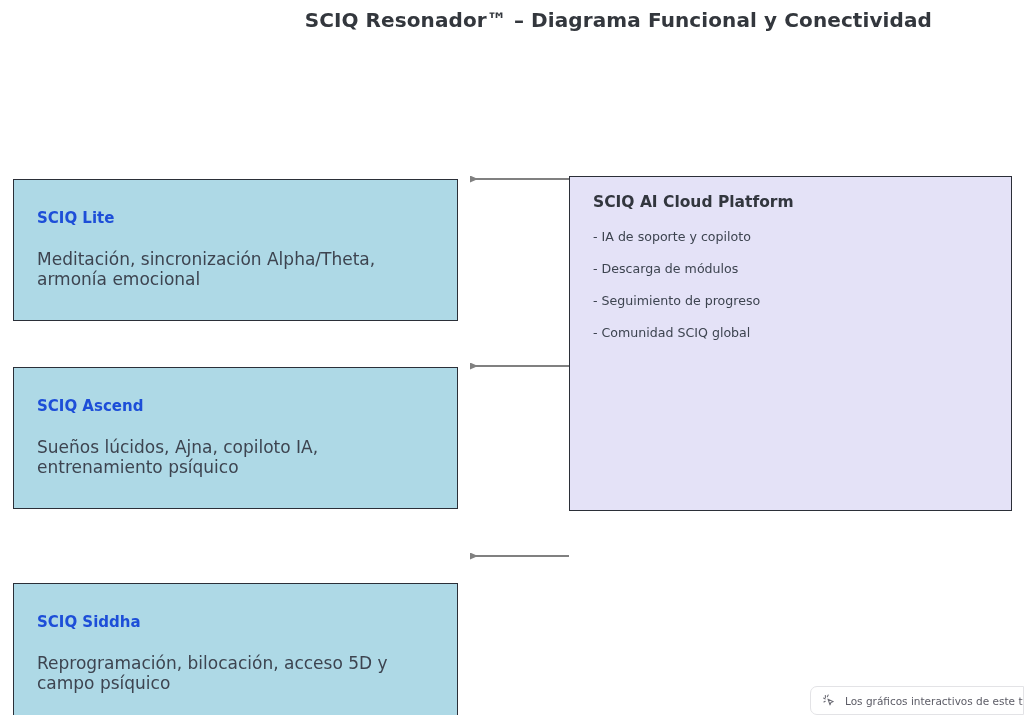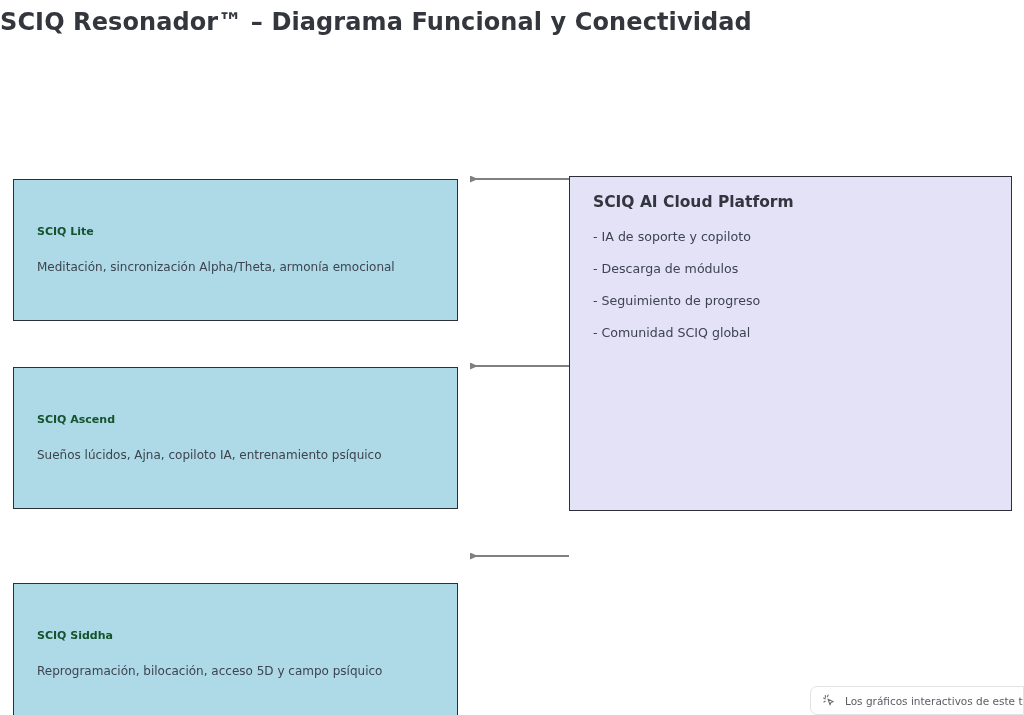--- a/index.html
+++ b/index.html
@@ -15,22 +15,22 @@
     font-family: "DejaVu Sans", "Liberation Sans", sans-serif;
     color: #3b4252;
   }
 
   
   .page-title {
     position: absolute;
     left: 0;
     top: 8px;
     width: 932px;
-    text-align: left;
-    font-size: 24px;
+    text-align: right;
+    font-size: 20px;
     font-weight: bold;
     color: #33373d;
     letter-spacing: 0.1px;
     white-space: nowrap;
   }
 
   
   .diagram {
     position: absolute;
     left: 0;
@@ -58,29 +58,29 @@
     left: 23px;
     right: 14px;
   }
 
   .tier-inner {
     top: 50%;
     transform: translateY(-50%);
   }
 
   .node-title {
-    font-size: 11px;
+    font-size: 15px;
     font-weight: bold;
-    color: #14532d;
+    color: #1d4ed8;
     margin: 0 0 22px 0;
     line-height: 1.1;
   }
 
   .node-subtitle {
-    font-size: 12px;
+    font-size: 17px;
     font-weight: normal;
     color: #3d4450;
     margin: 0;
     line-height: 1.2;
   }
 
   
   .cloud-inner {
     top: 16px;
   }

